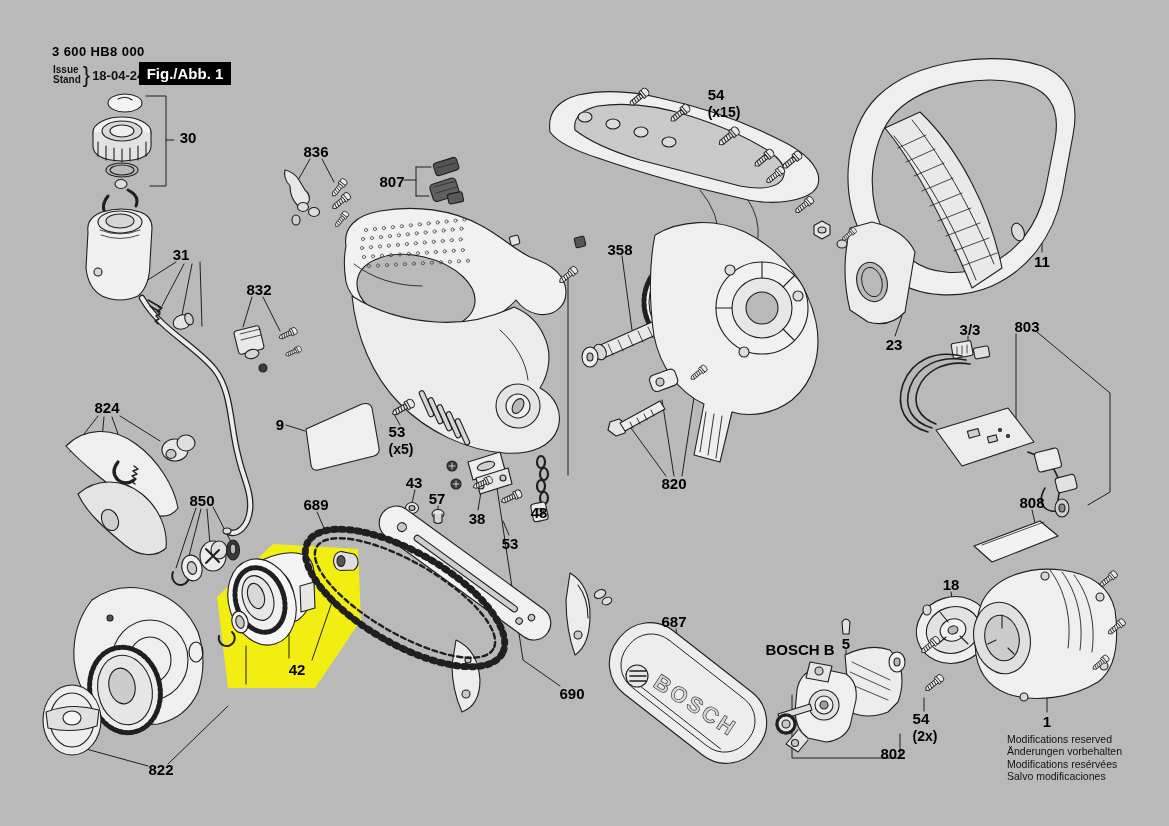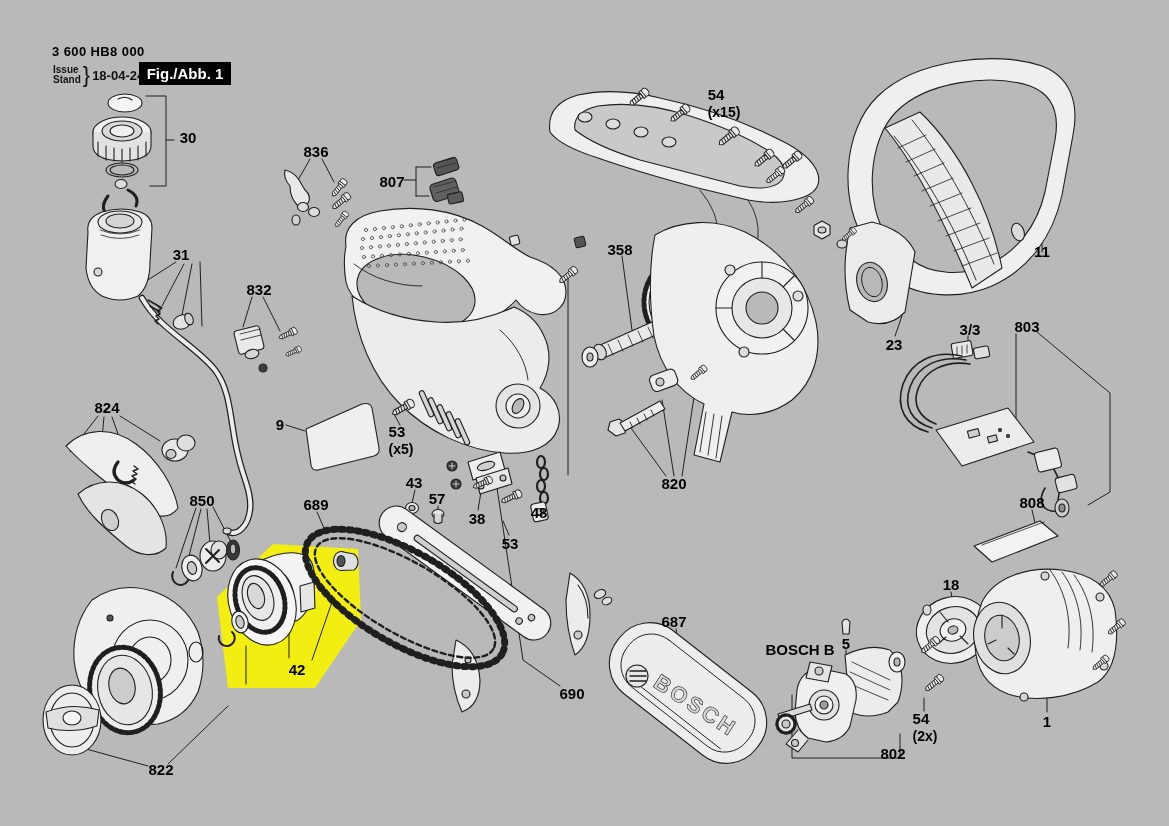--- a/index.html
+++ b/index.html
@@ -472,33 +472,39 @@
   <div class="callout" style="left:437px;top:498px">57</div>
   <div class="callout" style="left:477px;top:518px">38</div>
   <div class="callout" style="left:510px;top:543px">53</div>
   <div class="callout" style="left:539px;top:512px">48</div>
   <div class="callout" style="left:724px;top:103px">
     <span>54</span>
     <span class="sub">(x15)</span>
   </div>
   <div class="callout" style="left:620px;top:249px">358</div>
   <div class="callout" style="left:894px;top:344px">23</div>
-  <div class="callout" style="left:1042px;top:251px">11</div>
+  <div class="callout" style="left:1042px;top:261px">11</div>
   <div class="callout" style="left:970px;top:329px">3/3</div>
   <div class="callout" style="left:1027px;top:326px">803</div>
   <div class="callout" style="left:674px;top:483px">820</div>
   <div class="callout" style="left:1032px;top:502px">808</div>
   <div class="callout" style="left:951px;top:584px">18</div>
   <div class="callout" style="left:297px;top:669px">42</div>
   <div class="callout" style="left:572px;top:693px">690</div>
   <div class="callout" style="left:674px;top:621px">687</div>
   <div class="callout" style="left:800px;top:649px">BOSCH B</div>
   <div class="callout" style="left:846px;top:643px">5</div>
   <div class="callout" style="left:161px;top:769px">822</div>
   <div class="callout" style="left:893px;top:753px">802</div>
   <div class="callout" style="left:925px;top:727px">
     <span>54</span>
     <span class="sub">(2x)</span>
   </div>
   <div class="callout" style="left:1047px;top:721px">1</div>
 
+  <div class="footer">
+    <div>Modifications reserved</div>
+    <div>Änderungen vorbehalten</div>
+    <div>Modifications resérvées</div>
+    <div>Salvo modificaciones</div>
+  </div>
 
 </div>
 
 </body></html>

